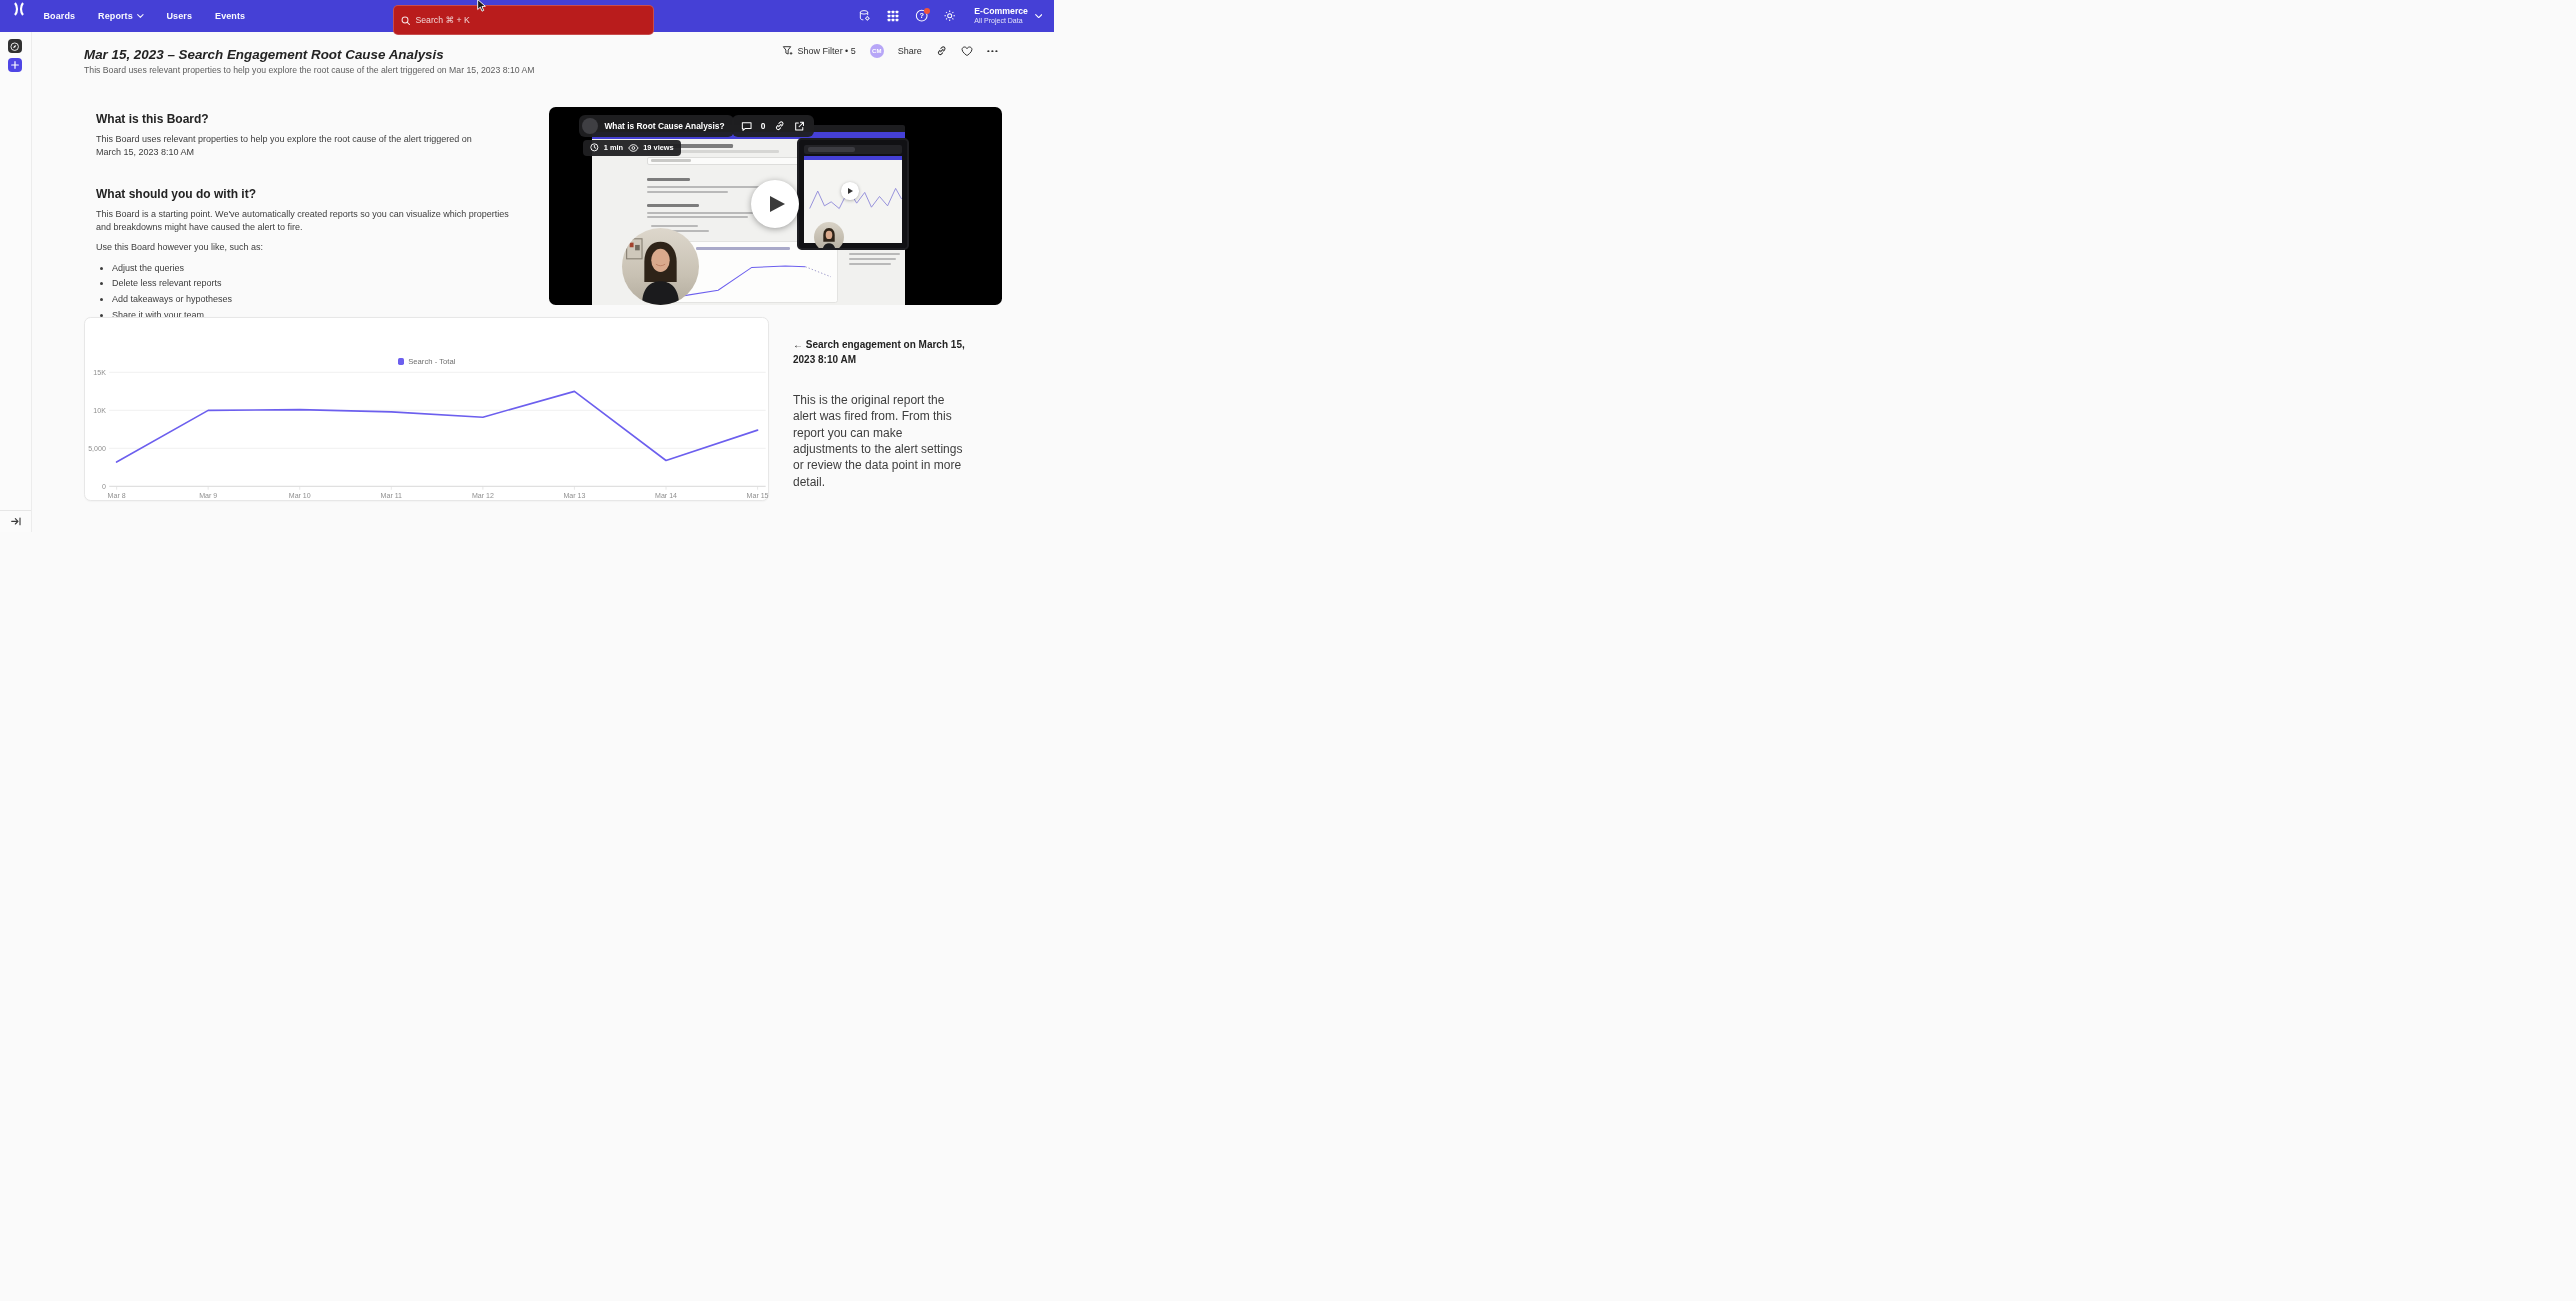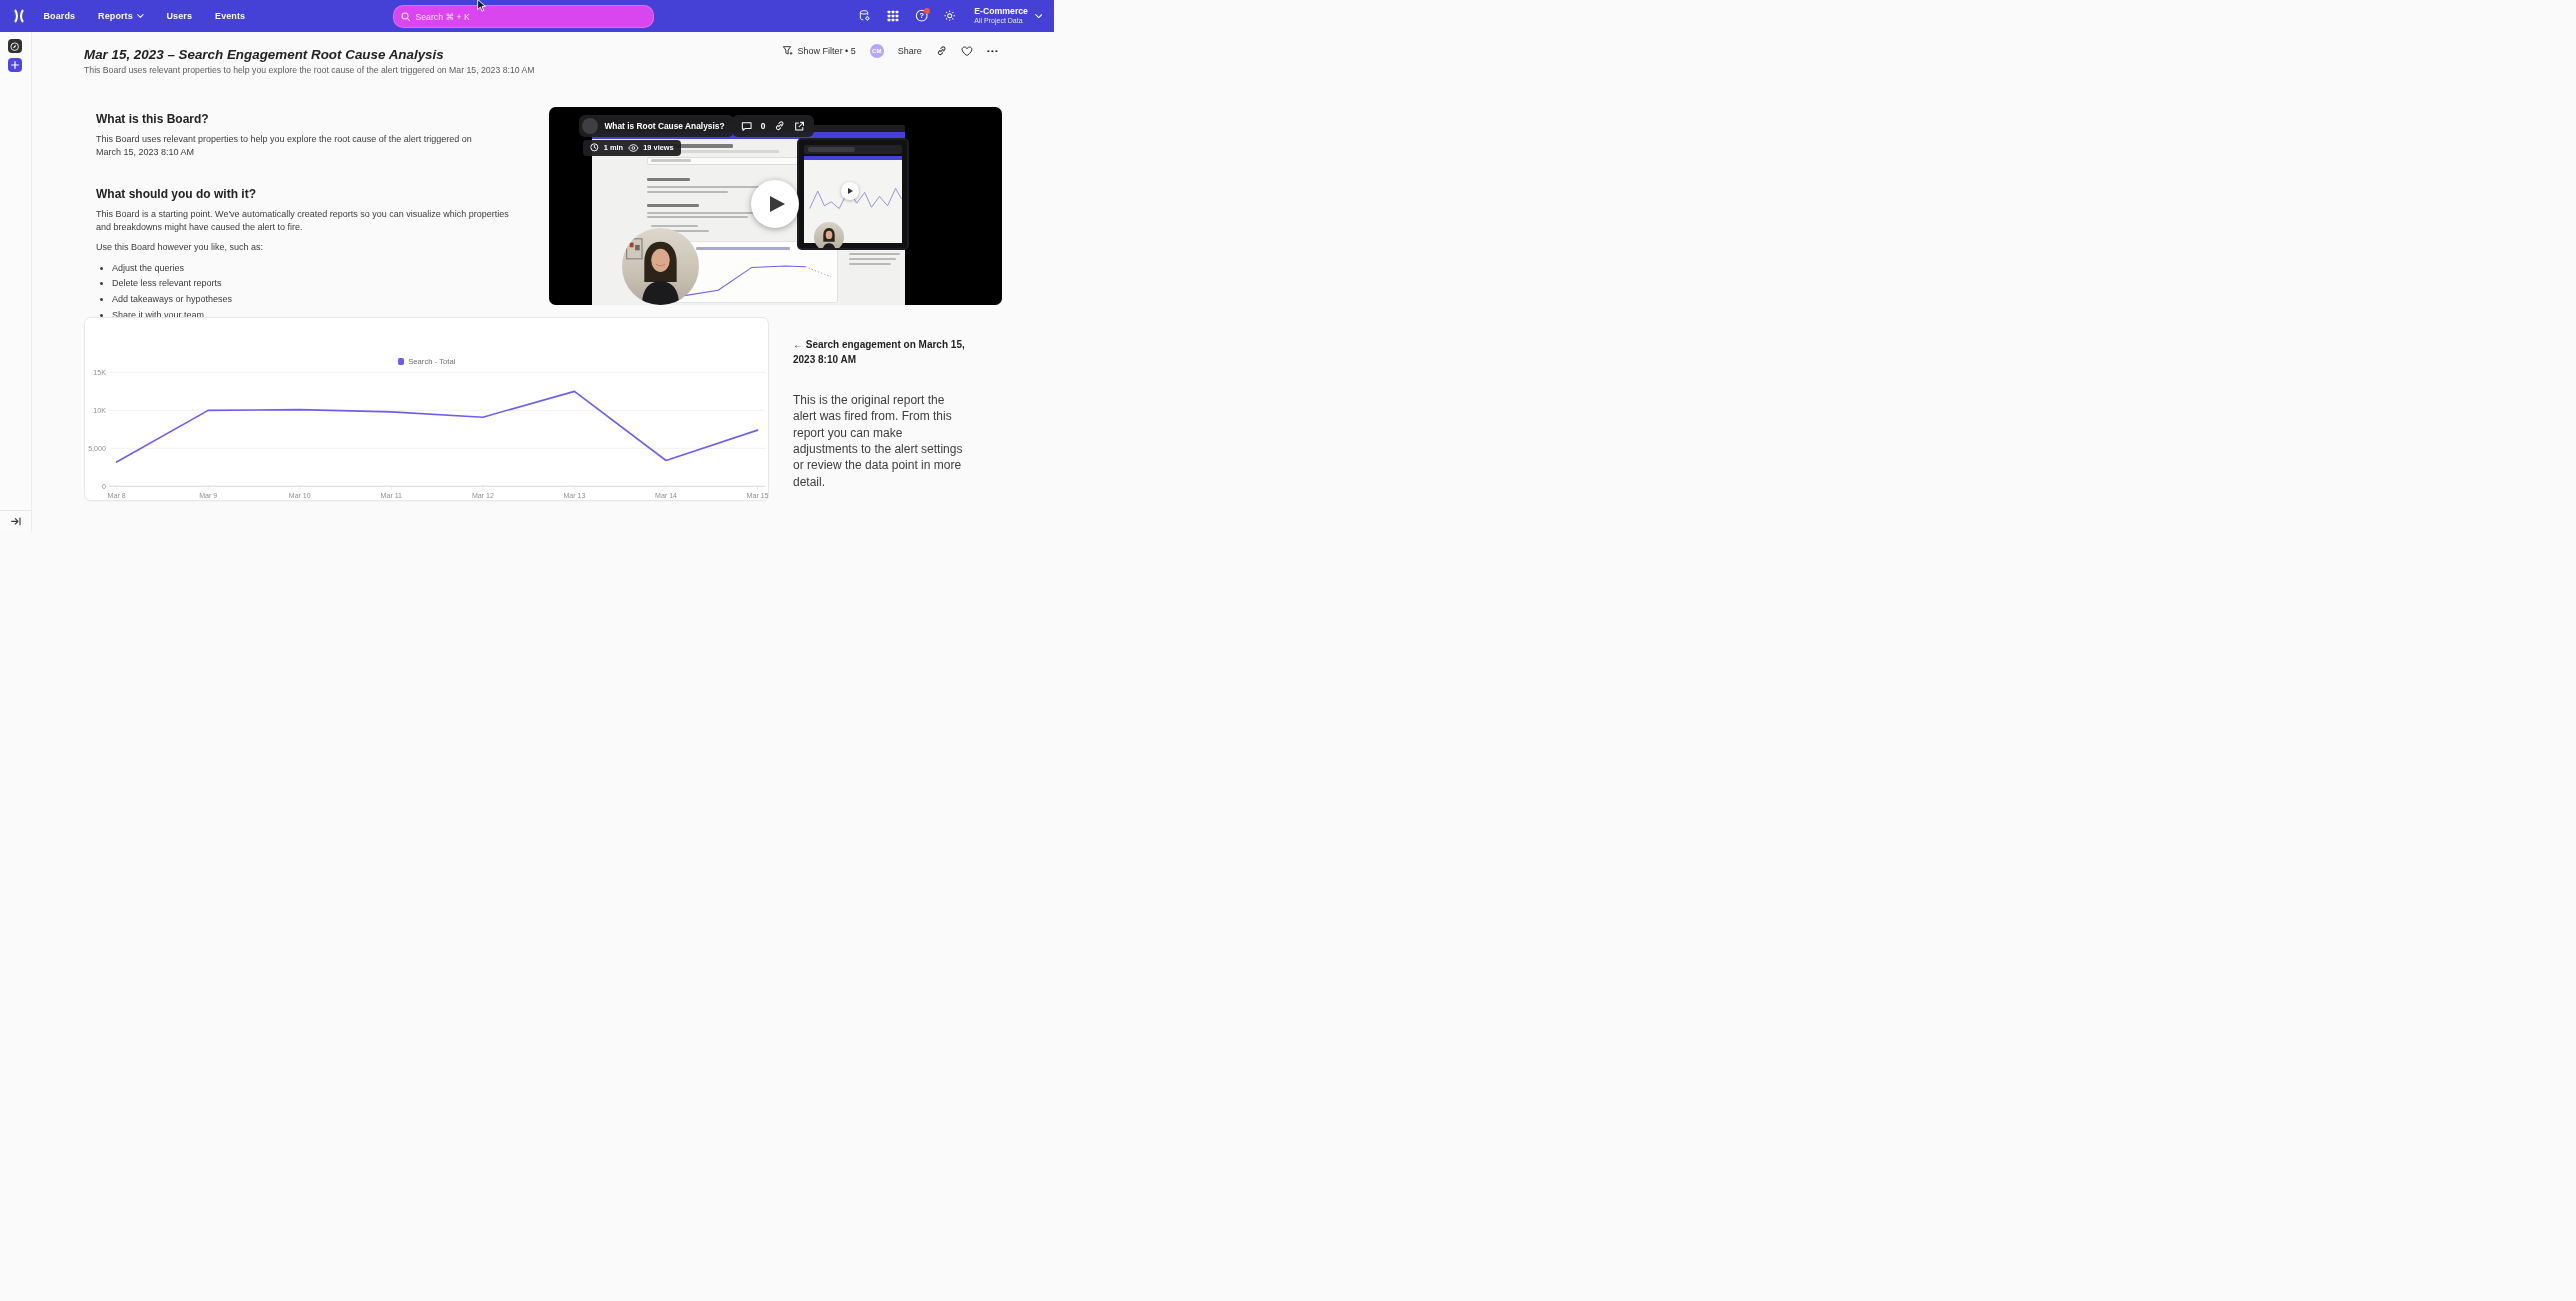--- a/index.html
+++ b/index.html
@@ -9,29 +9,29 @@
     background:#fafafa;
     position:relative;
     overflow:hidden;
     color:#232323;
   }
   svg { display:block; }
 
   
   .topnav {
     position:absolute; left:0; top:0; width:1054px; height:32px;
-    background:#4540D6; display:flex; align-items:center; color:#fff;
+    background:#4540D6; display:flex; color:#fff;
   }
   .topnav .logo { margin-left:10px; width:17.5px; height:17.5px; display:flex; align-items:center; justify-content:center; cursor:pointer; }
   .nav-links { display:flex; align-items:center; margin-left:16px; gap:23px; }
   .nav-link { font-size:9px; font-weight:600; letter-spacing:0.1px; display:flex; align-items:center; gap:4px; cursor:pointer; opacity:.97; }
   .searchbox {
-    position:absolute; left:393px; top:5.4px; width:261px; height:23px;
-    background:#d946ef; border:0.7px solid rgba(255,255,255,0.22);
-    border-radius:10px; display:flex; align-items:center; padding:0 6.7px; gap:5.4px;
+    position:absolute; left:393px; top:5.4px; width:261px; height:30px;
+    background:#b91c1c; border:0.7px solid rgba(255,255,255,0.22);
+    border-radius:5px; display:flex; align-items:center; padding:0 6.7px; gap:5.4px;
     color:rgba(255,255,255,0.82); font-size:8.7px; cursor:text;
   }
   .nav-right { position:absolute; right:12px; top:0; height:32px; display:flex; align-items:center; gap:15px; }
   .nav-icon { width:13.4px; height:13.4px; position:relative; cursor:pointer; display:flex; align-items:center; justify-content:center; }
   .red-dot { position:absolute; right:-1.3px; top:-1.3px; width:6px; height:6px; border-radius:50%; background:#F0543C; }
   .project { display:flex; align-items:center; gap:6.7px; cursor:pointer; margin-left:2.7px; }
   .project .p-name { font-size:8.7px; font-weight:700; line-height:1.25; }
   .project .p-scope { font-size:7px; opacity:.85; line-height:1.25; }
 
   

